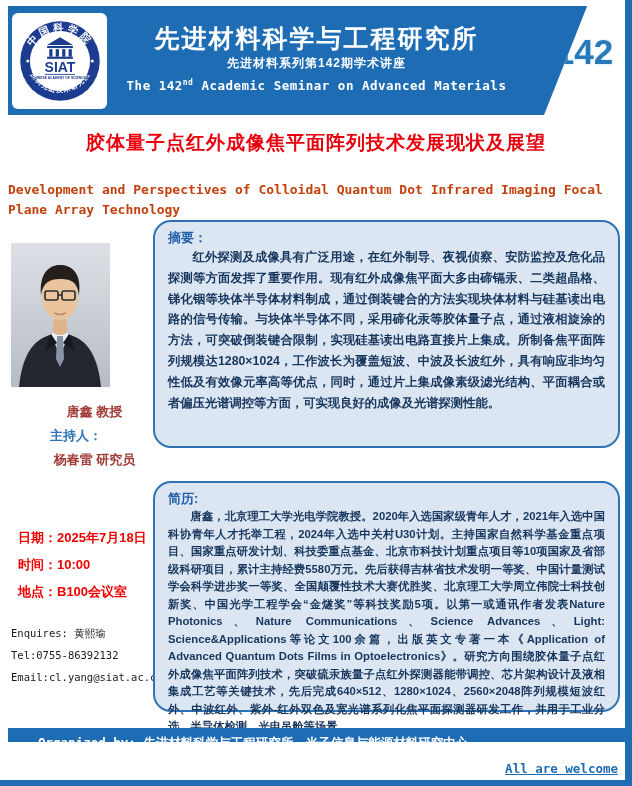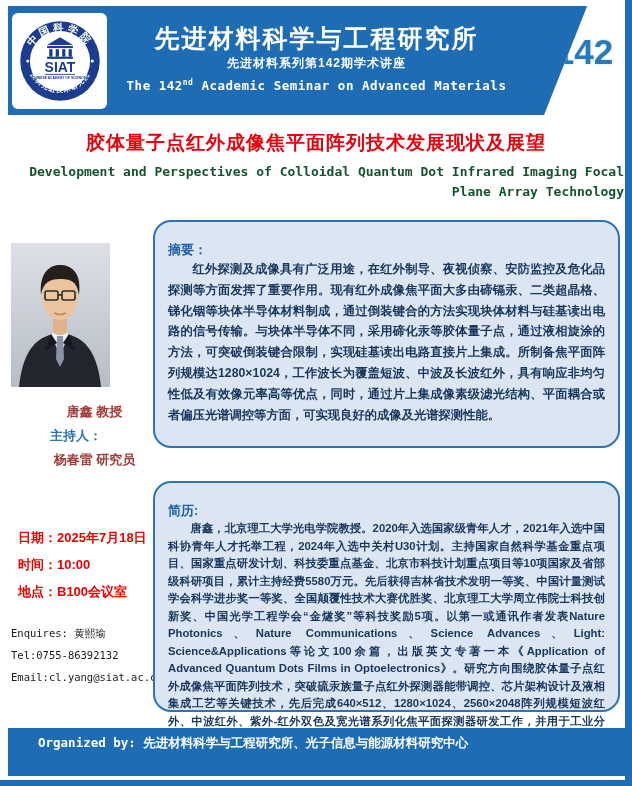--- a/index.html
+++ b/index.html
@@ -44,22 +44,22 @@
     text-shadow:0 0 3px #bfe0f2;
     font-family:"Liberation Sans",sans-serif;
   }
 
   
   .title-cn {
     position:absolute; top:130px; left:8px; right:8px;
     text-align:center; color:#e8000d; font-size:19px; font-weight:bold; letter-spacing:1px;
   }
   .title-en {
-    position:absolute; top:162px; left:8px; right:8px;
-    text-align:right; color:#14532d; font-size:13px; font-weight:bold;
+    position:absolute; top:180px; left:8px; right:8px;
+    text-align:left; color:#c2410c; font-size:13px; font-weight:bold;
     font-family:"DejaVu Sans Mono","Liberation Mono",monospace; line-height:20px;
   }
 
   
   .photo {
     position:absolute; left:11px; top:243px; width:99px; height:144px;
     overflow:hidden; background:#c9ced6;
   }
   .people-block {
     position:absolute; left:0; top:400px; width:152px;
@@ -78,30 +78,30 @@
   }
 
   
   .info-box {
     position:absolute; left:153px; width:467px;
     background:#dbe6f2; border:2px solid #2e74b5; border-radius:18px;
     padding:6px 13px 6px 13px;
   }
   .abstract-box { top:220px; height:228px; }
   .bio-box { top:481px; height:231px; }
-  .box-heading { color:#1f5ea8; font-weight:bold; font-size:13px; line-height:19px;margin-top:12px; }
+  .box-heading { color:#1f5ea8; font-weight:bold; font-size:13px; line-height:19px; }
   .box-body {
     color:#17365d; font-weight:bold; text-align:justify; text-indent:2em;
   }
   .abstract-body { font-size:12.3px; line-height:20.8px; }
   .bio-body { font-size:11.3px; line-height:17.5px; }
 
   
   .organized-bar {
-    position:absolute; left:8px; top:728px; right:7px; height:48px;
+    position:absolute; left:8px; top:728px; right:7px; height:14px;
     background:#1e6db4; color:#ffffff; font-weight:bold; font-size:12.5px;
     line-height:30px; padding-left:30px;
     font-family:"DejaVu Sans Mono","Liberation Mono",monospace;
   }
   .welcome {
     position:absolute; right:14px; top:761px;
     color:#1e6db4; font-weight:bold; font-size:12.5px;
     font-family:"DejaVu Sans Mono","Liberation Mono",monospace;
     text-decoration:underline;
   }

